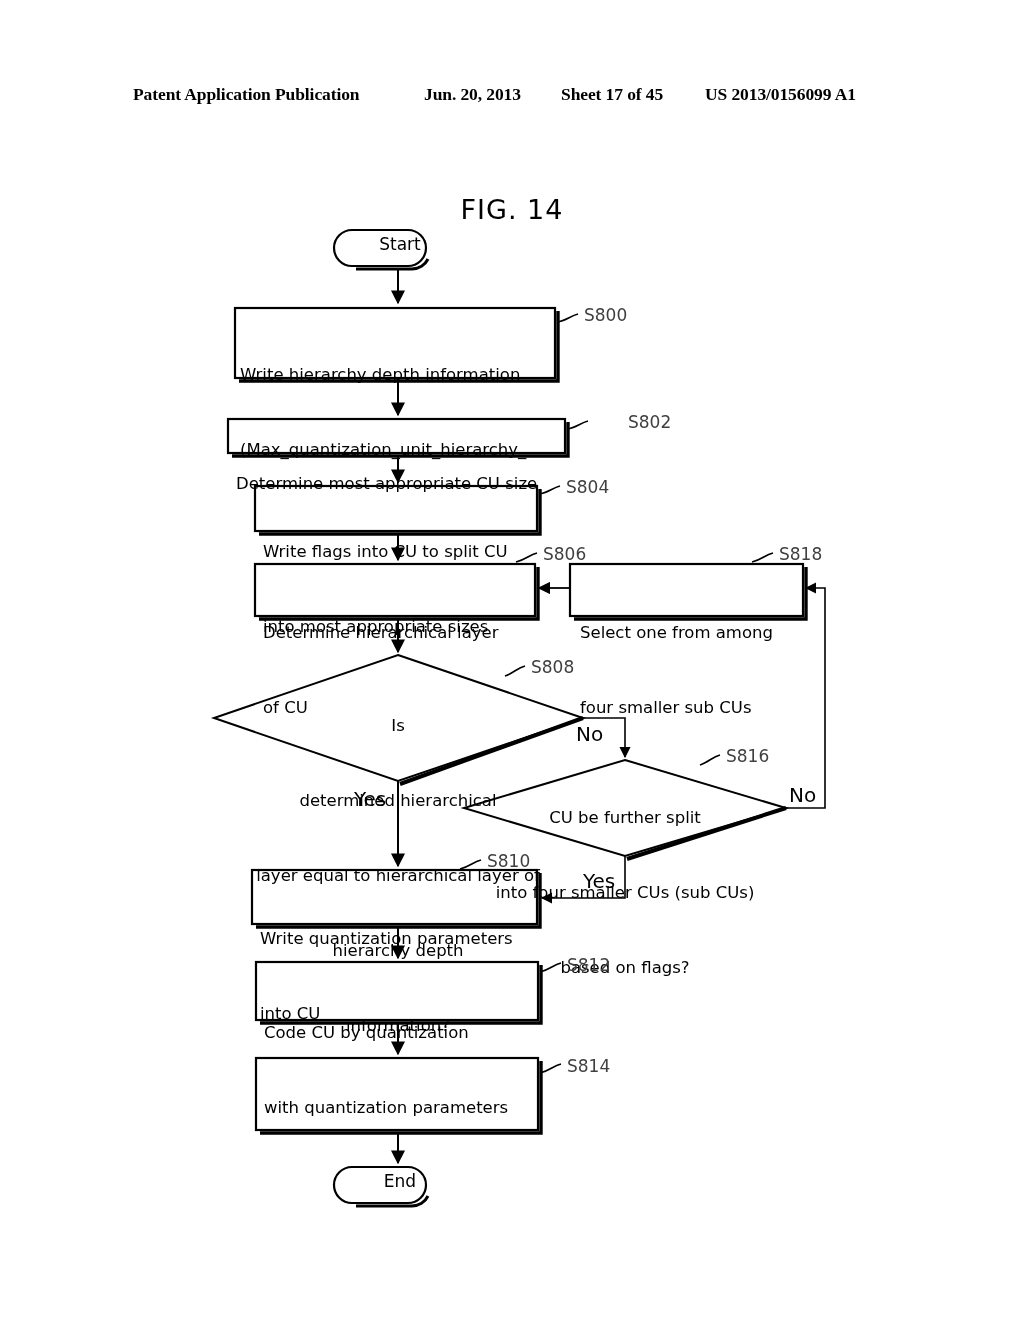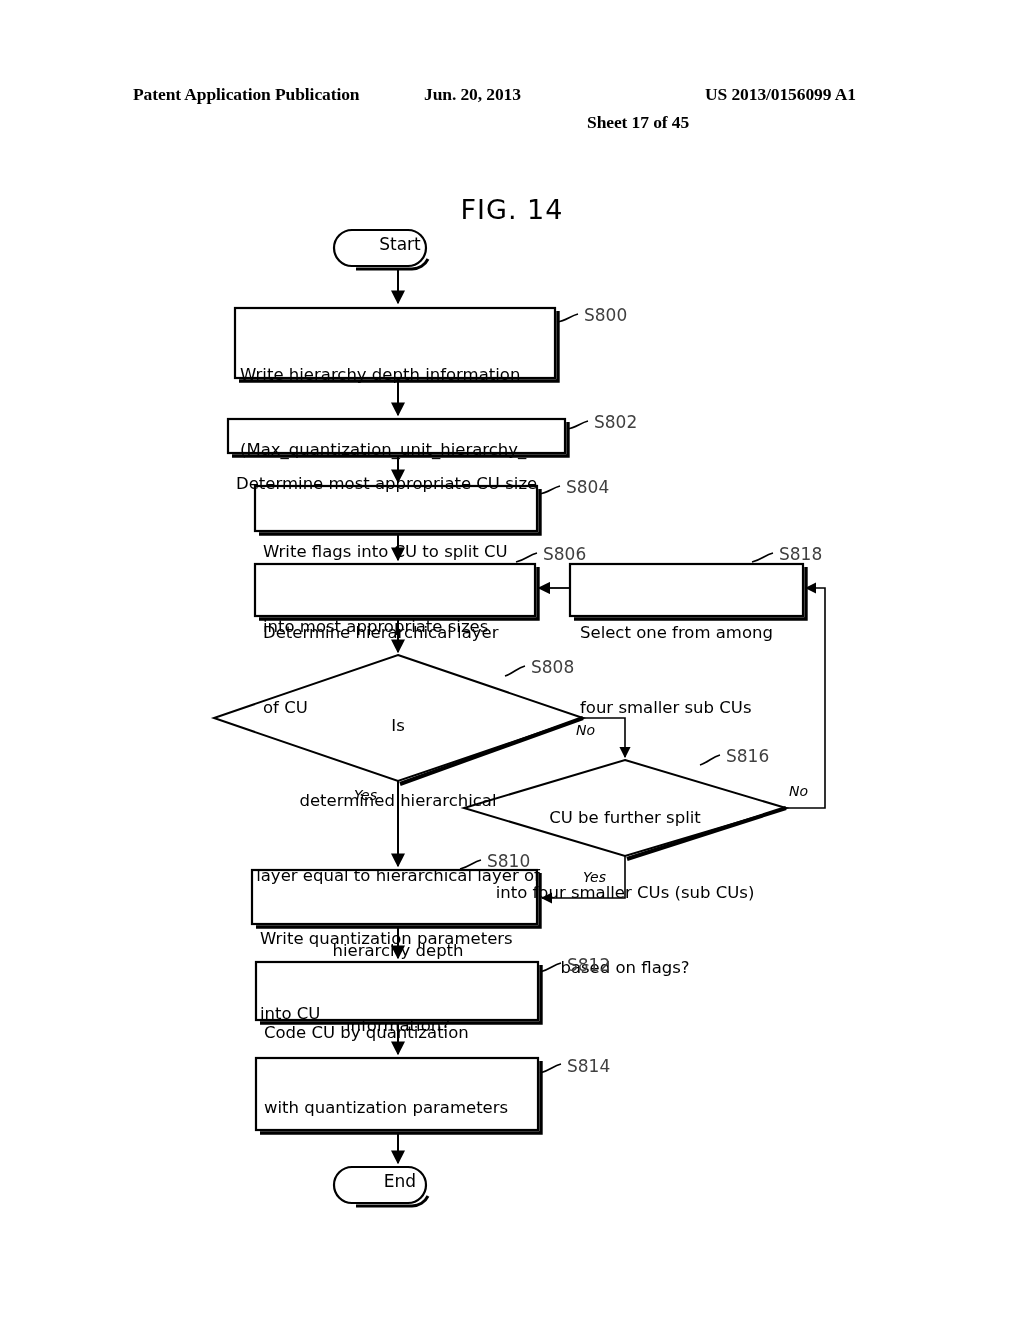--- a/index.html
+++ b/index.html
@@ -26,21 +26,21 @@
     height: 26px;
     font-family: "Liberation Serif", serif;
     font-weight: bold;
     font-size: 17.5px;
     letter-spacing: -0.1px;
     white-space: nowrap;
   }
   #page-header .hdr-seg { position: absolute; top: 0; }
   #hdr-pub   { left: 133px; }
   #hdr-date  { left: 424px; }
-  #hdr-sheet { left: 587px; margin-top: 28px; }
+  #hdr-sheet { left: 561px; }
   #hdr-num   { left: 705px; }
 
   
   #fig-title {
     position: absolute;
     left: 0;
     top: 194px;
     width: 1024px;
     text-align: center;
     font-size: 27px;
@@ -67,24 +67,23 @@
   }
   .node-text.center { text-align: center; }
   .tag {
     position: absolute;
     font-size: 17px;
     color: #404040;
     white-space: nowrap;
   }
   .branch-label {
     position: absolute;
-    font-size: 14px;
+    font-size: 20px;
     color: #000;
     white-space: nowrap;
-    font-style: italic;
   }
   .term-text {
     position: absolute;
     font-size: 17px;
     text-align: center;
     white-space: nowrap;
   }
 </style>
 </head>
 <body>
@@ -217,21 +216,21 @@
 
 <div class="node-text" style="left:240px; top:312px;">
   <div>Write hierarchy depth information</div>
   <div>(Max_quantization_unit_hierarchy_</div>
 </div>
 <div class="tag" style="left:584px; top:305px;">S800</div>
 
 <div class="node-text" style="left:236px; top:421px;">
   <div>Determine most appropriate CU size</div>
 </div>
-<div class="tag" style="left:594px; top:412px;">S802</div>
+<div class="tag" style="left:628px; top:412px;">S802</div>
 
 <div class="node-text" style="left:263px; top:489px;">
   <div>Write flags into CU to split CU</div>
   <div>into most appropriate sizes</div>
 </div>
 <div class="tag" style="left:566px; top:477px;">S804</div>
 
 <div class="node-text" style="left:263px; top:570px;">
   <div>Determine hierarchical layer</div>
   <div>of CU</div>

